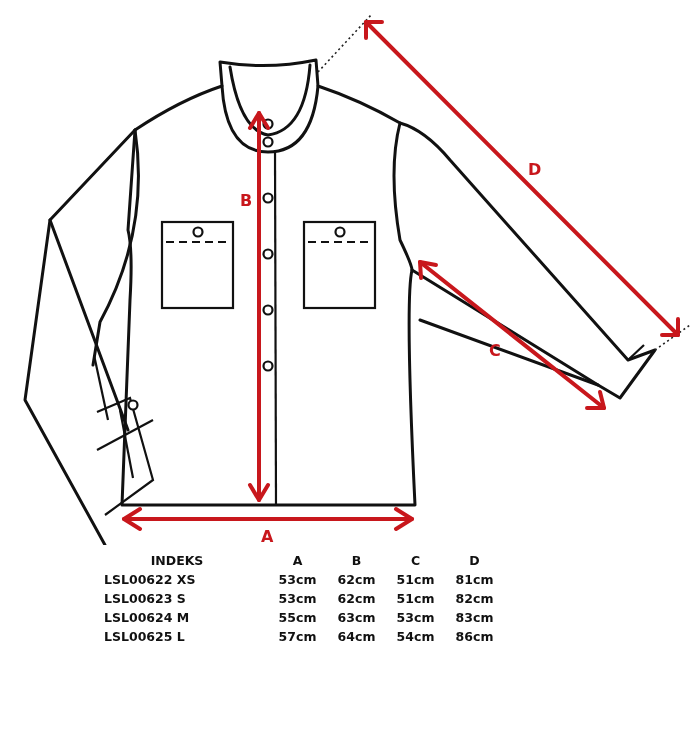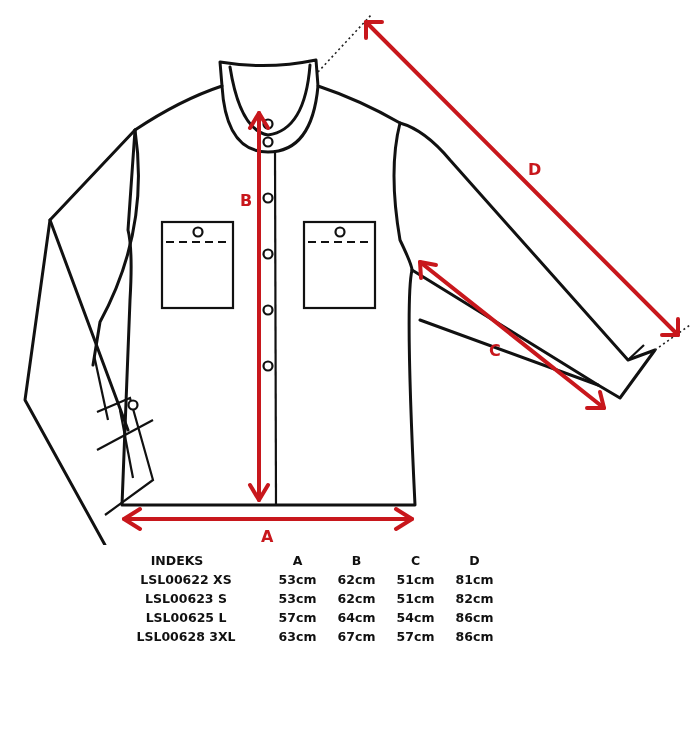--- a/index.html
+++ b/index.html
@@ -10,21 +10,21 @@
   .thin { fill: none; stroke: #111; stroke-width: 2.2; }
   .dash { fill: none; stroke: #111; stroke-width: 2; stroke-dasharray: 8 5; }
   .dot { fill: none; stroke: #222; stroke-width: 1.6; stroke-dasharray: 2 3; }
   .btn { fill: #fff; stroke: #111; stroke-width: 2.2; }
   .arrow { fill: none; stroke: #c8171c; stroke-width: 4; stroke-linecap: round; stroke-linejoin: round; }
   .lbl { fill: #c8171c; font-family: "DejaVu Sans", sans-serif; font-weight: bold; font-size: 16px; }
   #size-table { position: absolute; left: 104px; top: 551px; border-collapse: collapse;
                 font-family: "DejaVu Sans", sans-serif; font-weight: bold; font-size: 12.5px; color: #111; }
   #size-table td, #size-table th { padding: 0; height: 19px; line-height: 19px; white-space: nowrap; }
   #size-table th { font-weight: bold; }
-  .c-idx { width: 146px; text-align: center; }
+  .c-idx { width: 146px; text-align: left; }
   .c-idx-h { width: 146px; text-align: center; padding-right: 18px !important; }
   .c-val { width: 59px; text-align: center; }
 </style>
 </head>
 <body>
 
 <svg id="diagram" viewBox="0 0 691 545" xmlns="http://www.w3.org/2000/svg">
   <g>
 
     <path class="outline" d="M122 505 L130 300 Q133 250 128 230 L135 130 Q180 100 222 86 L220 62 Q268 70 316 60 L318 86 Q360 100 400 123 Q388 170 400 240 Q412 265 412 270 Q405 300 415 505 Q268 505 122 505 Z"></path>
@@ -109,27 +109,27 @@
       <td class="c-val">81cm</td>
     </tr>
     <tr>
       <td class="c-idx">LSL00623 S</td>
       <td class="c-val">53cm</td>
       <td class="c-val">62cm</td>
       <td class="c-val">51cm</td>
       <td class="c-val">82cm</td>
     </tr>
     <tr>
+      <td class="c-idx">LSL00624 M</td>
+      <td class="c-val">55cm</td>
+      <td class="c-val">63cm</td>
+      <td class="c-val">53cm</td>
+      <td class="c-val">83cm</td>
+    </tr>
+    <tr>
       <td class="c-idx">LSL00625 L</td>
       <td class="c-val">57cm</td>
       <td class="c-val">64cm</td>
       <td class="c-val">54cm</td>
       <td class="c-val">86cm</td>
     </tr>
-    <tr>
-      <td class="c-idx">LSL00628 3XL</td>
-      <td class="c-val">63cm</td>
-      <td class="c-val">67cm</td>
-      <td class="c-val">57cm</td>
-      <td class="c-val">86cm</td>
-    </tr>
   </tbody>
 </table>
 
 </body></html>

